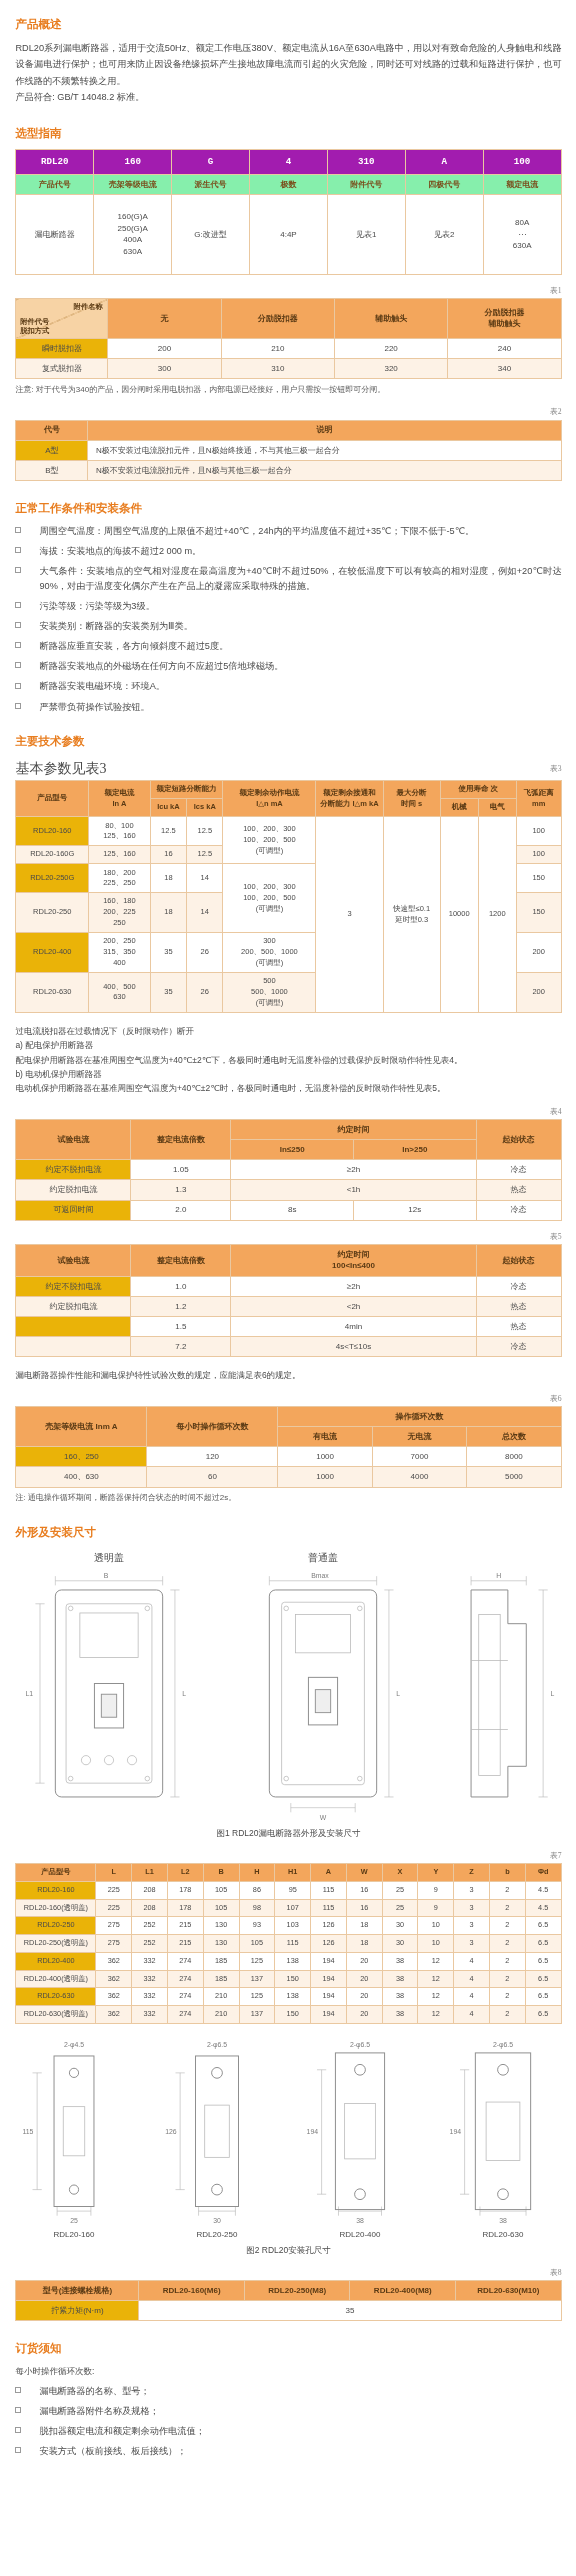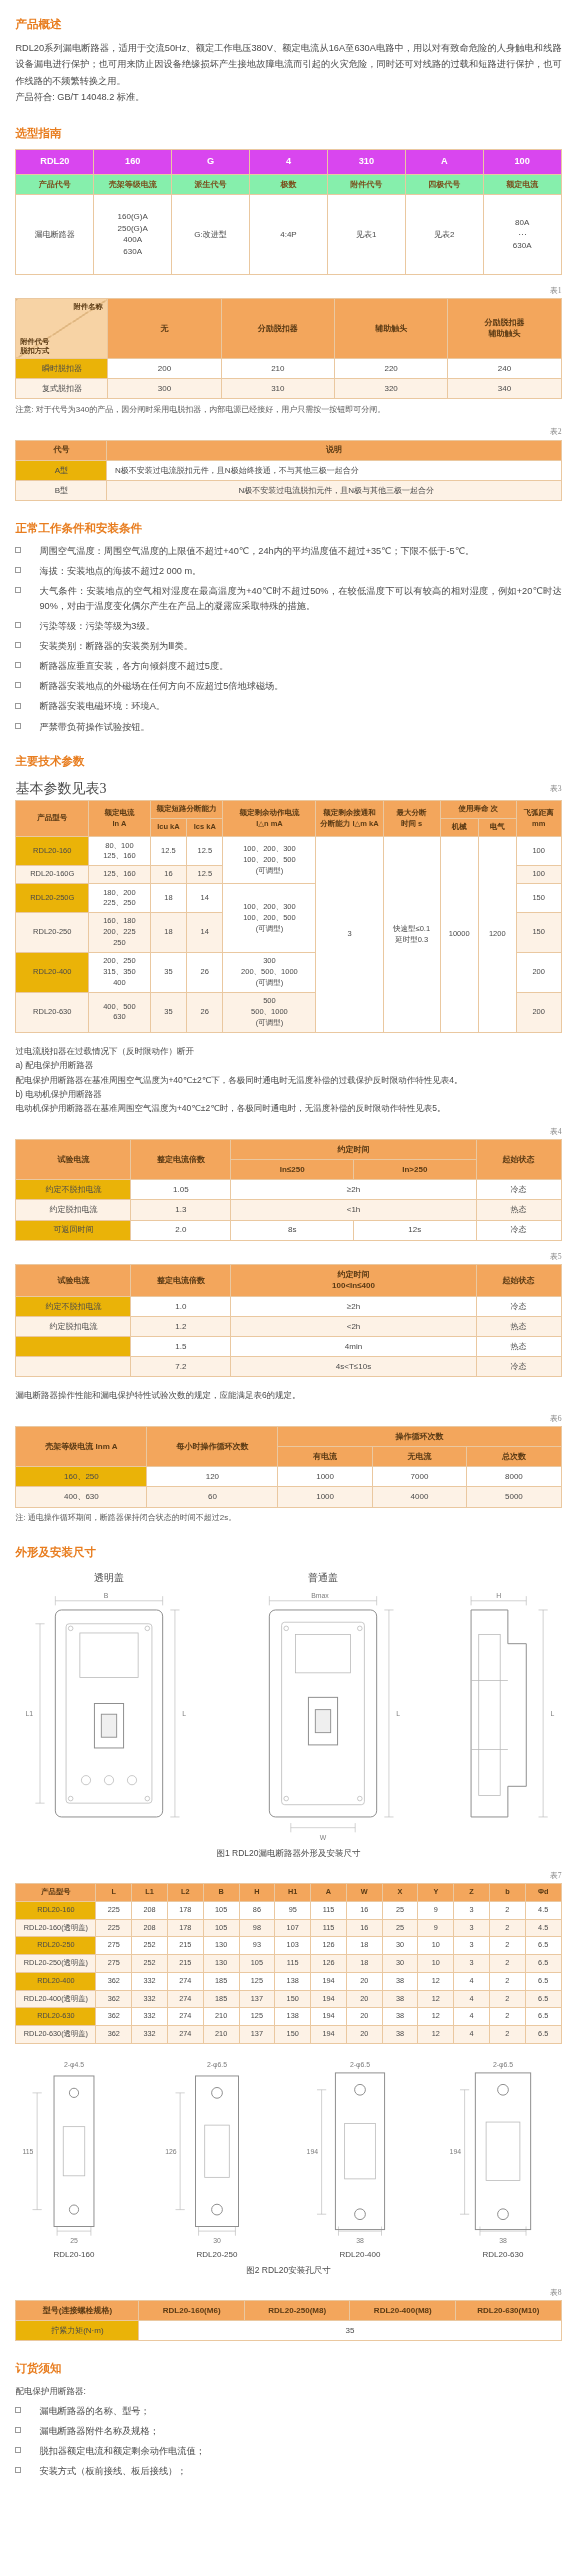--- a/index.html
+++ b/index.html
@@ -21,24 +21,24 @@
   .tag { color:#8a8a8a; font-size:7.7px; }
   .cap { color:#4a4a4a; font-size:14px; }
 
   table { width:100%; border-collapse:collapse; table-layout:fixed; }
   th, td { border:0.8px solid #eac8a0; padding:3.8px 3.1px; text-align:center;
            vertical-align:middle; white-space:pre-line; font-size:8px; line-height:1.45; }
   th { background:#f3a65c; color:#5a3a14; font-weight:bold; }
   td { background:#ffffff; color:#4a4a4a; }
   td.tint, tbody tr:nth-child(even) td { background:#fdf2e6; }
   td.namecol { background:#eab308; }
-  .thdark th { background:#d946ef; color:#ffffff; font-size:9.2px; padding:5.4px 3.1px; }
+  .thdark th { background:#a21caf; color:#ffffff; font-size:9.2px; padding:5.4px 3.1px;font-family:Liberation Mono, monospace; }
   .thlabel th { background:#86efac; color:#7a4f1d; font-size:8px; padding:3.8px 2.3px; }
 
-  .corner { position:relative; height:34px; padding:12px;
+  .corner { position:relative; height:34px; padding:2px;
     background:linear-gradient(to bottom right,#f6c astuce,#f6c) ;margin-left:36px; }
   th.corner { background:linear-gradient(to bottom right,#f7d3a5 49.6%,#c99a5d 49.6%,#c99a5d 50.4%,#f7d3a5 50.4%); }
   .corner .ca { position:absolute; top:3.1px; right:4.6px; font-size:7.3px; font-weight:bold; }
   .corner .cb { position:absolute; bottom:2.3px; left:3.8px; font-size:7.3px; font-weight:bold; text-align:left; white-space:pre-line; line-height:1.25; }
 
   .note { font-size:8px; color:#5a5a5a; margin:4.6px 0 1.5px 0; line-height:1.6; }
 
   .list { margin:3.1px 0; }
   .li { display:flex; gap:18px; margin:5.4px 0; line-height:1.6; }
   .sq { flex:0 0 auto; width:6.1px; height:6.1px; border:1.1px solid #9a9a9a; margin-top:3.1px; background:#fff; }
@@ -149,32 +149,32 @@
     </tbody>
   </table>
   <p class="note">注意: 对于代号为340的产品，因分闸时采用电脱扣器，内部电源已经接好，用户只需按一按钮即可分闸。</p>
 
   <div class="tagrow">
       <span class="tag">表2</span>
     </div>
   <table>
     <thead>
       <tr>
-        <th style="width:91px">代号</th>
+        <th style="width:72px">代号</th>
         <th>说明</th>
       </tr>
     </thead>
     <tbody>
       <tr>
         <td class="namecol">A型</td>
         <td style="text-align:left;padding-left:7.7px">N极不安装过电流脱扣元件，且N极始终接通，不与其他三极一起合分</td>
       </tr>
       <tr>
         <td class="namecol">B型</td>
-        <td style="text-align:center;padding-left:7.7px">N极不安装过电流脱扣元件，且N极与其他三极一起合分</td>
+        <td style="text-align:left;padding-left:7.7px">N极不安装过电流脱扣元件，且N极与其他三极一起合分</td>
       </tr>
     </tbody>
   </table>
 
   <h2 class="sec">正常工作条件和安装条件</h2>
   <div class="list">
     <div class="li">
         <span class="sq"></span>
         <span class="litx">周围空气温度：周围空气温度的上限值不超过+40℃，24h内的平均温度值不超过+35℃；下限不低于-5℃。</span>
       </div>
@@ -791,21 +791,21 @@
     </thead>
     <tbody>
       <tr>
         <td class="namecol">拧紧力矩(N·m)</td>
         <td colspan="4">35</td>
       </tr>
     </tbody>
   </table>
 
   <h2 class="sec">订货须知</h2>
-  <p class="small">配电保护用断路器:</p>
+  <p class="small">每小时操作循环次数:</p>
   <div class="list">
     <div class="li">
         <span class="sq"></span>
         <span class="litx">漏电断路器的名称、型号；</span>
       </div>
     <div class="li">
         <span class="sq"></span>
         <span class="litx">漏电断路器附件名称及规格；</span>
       </div>
     <div class="li">

